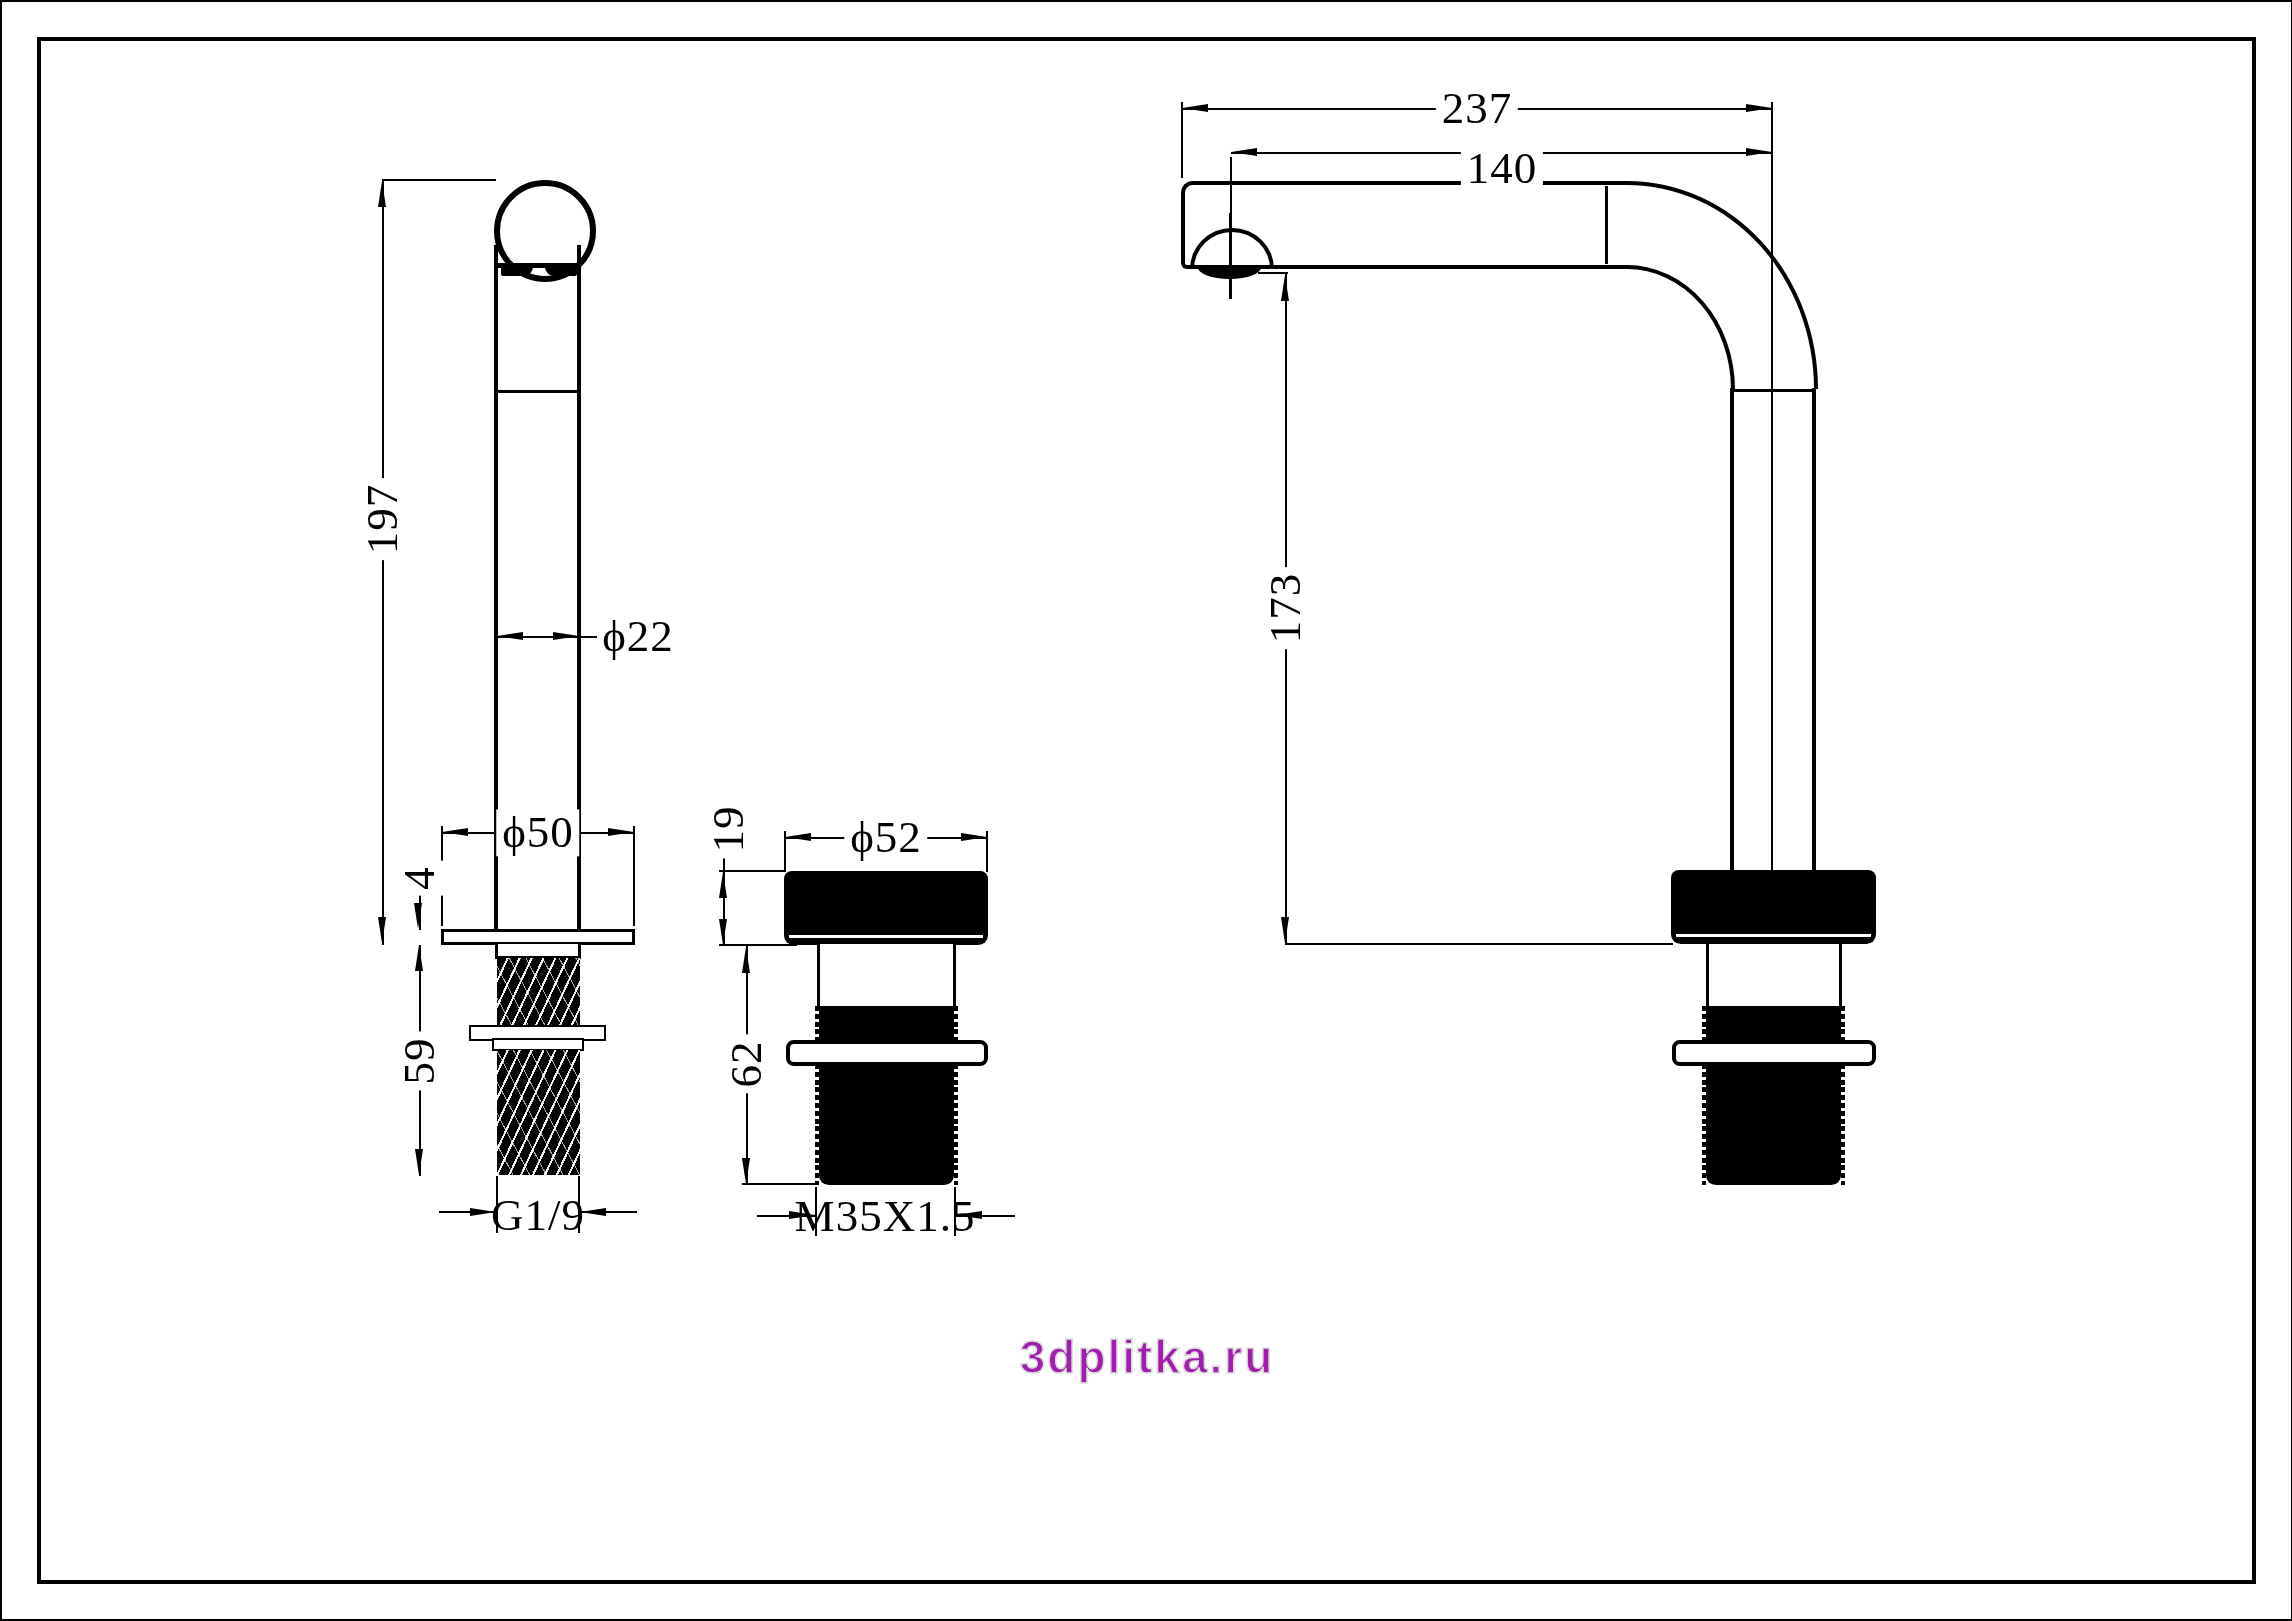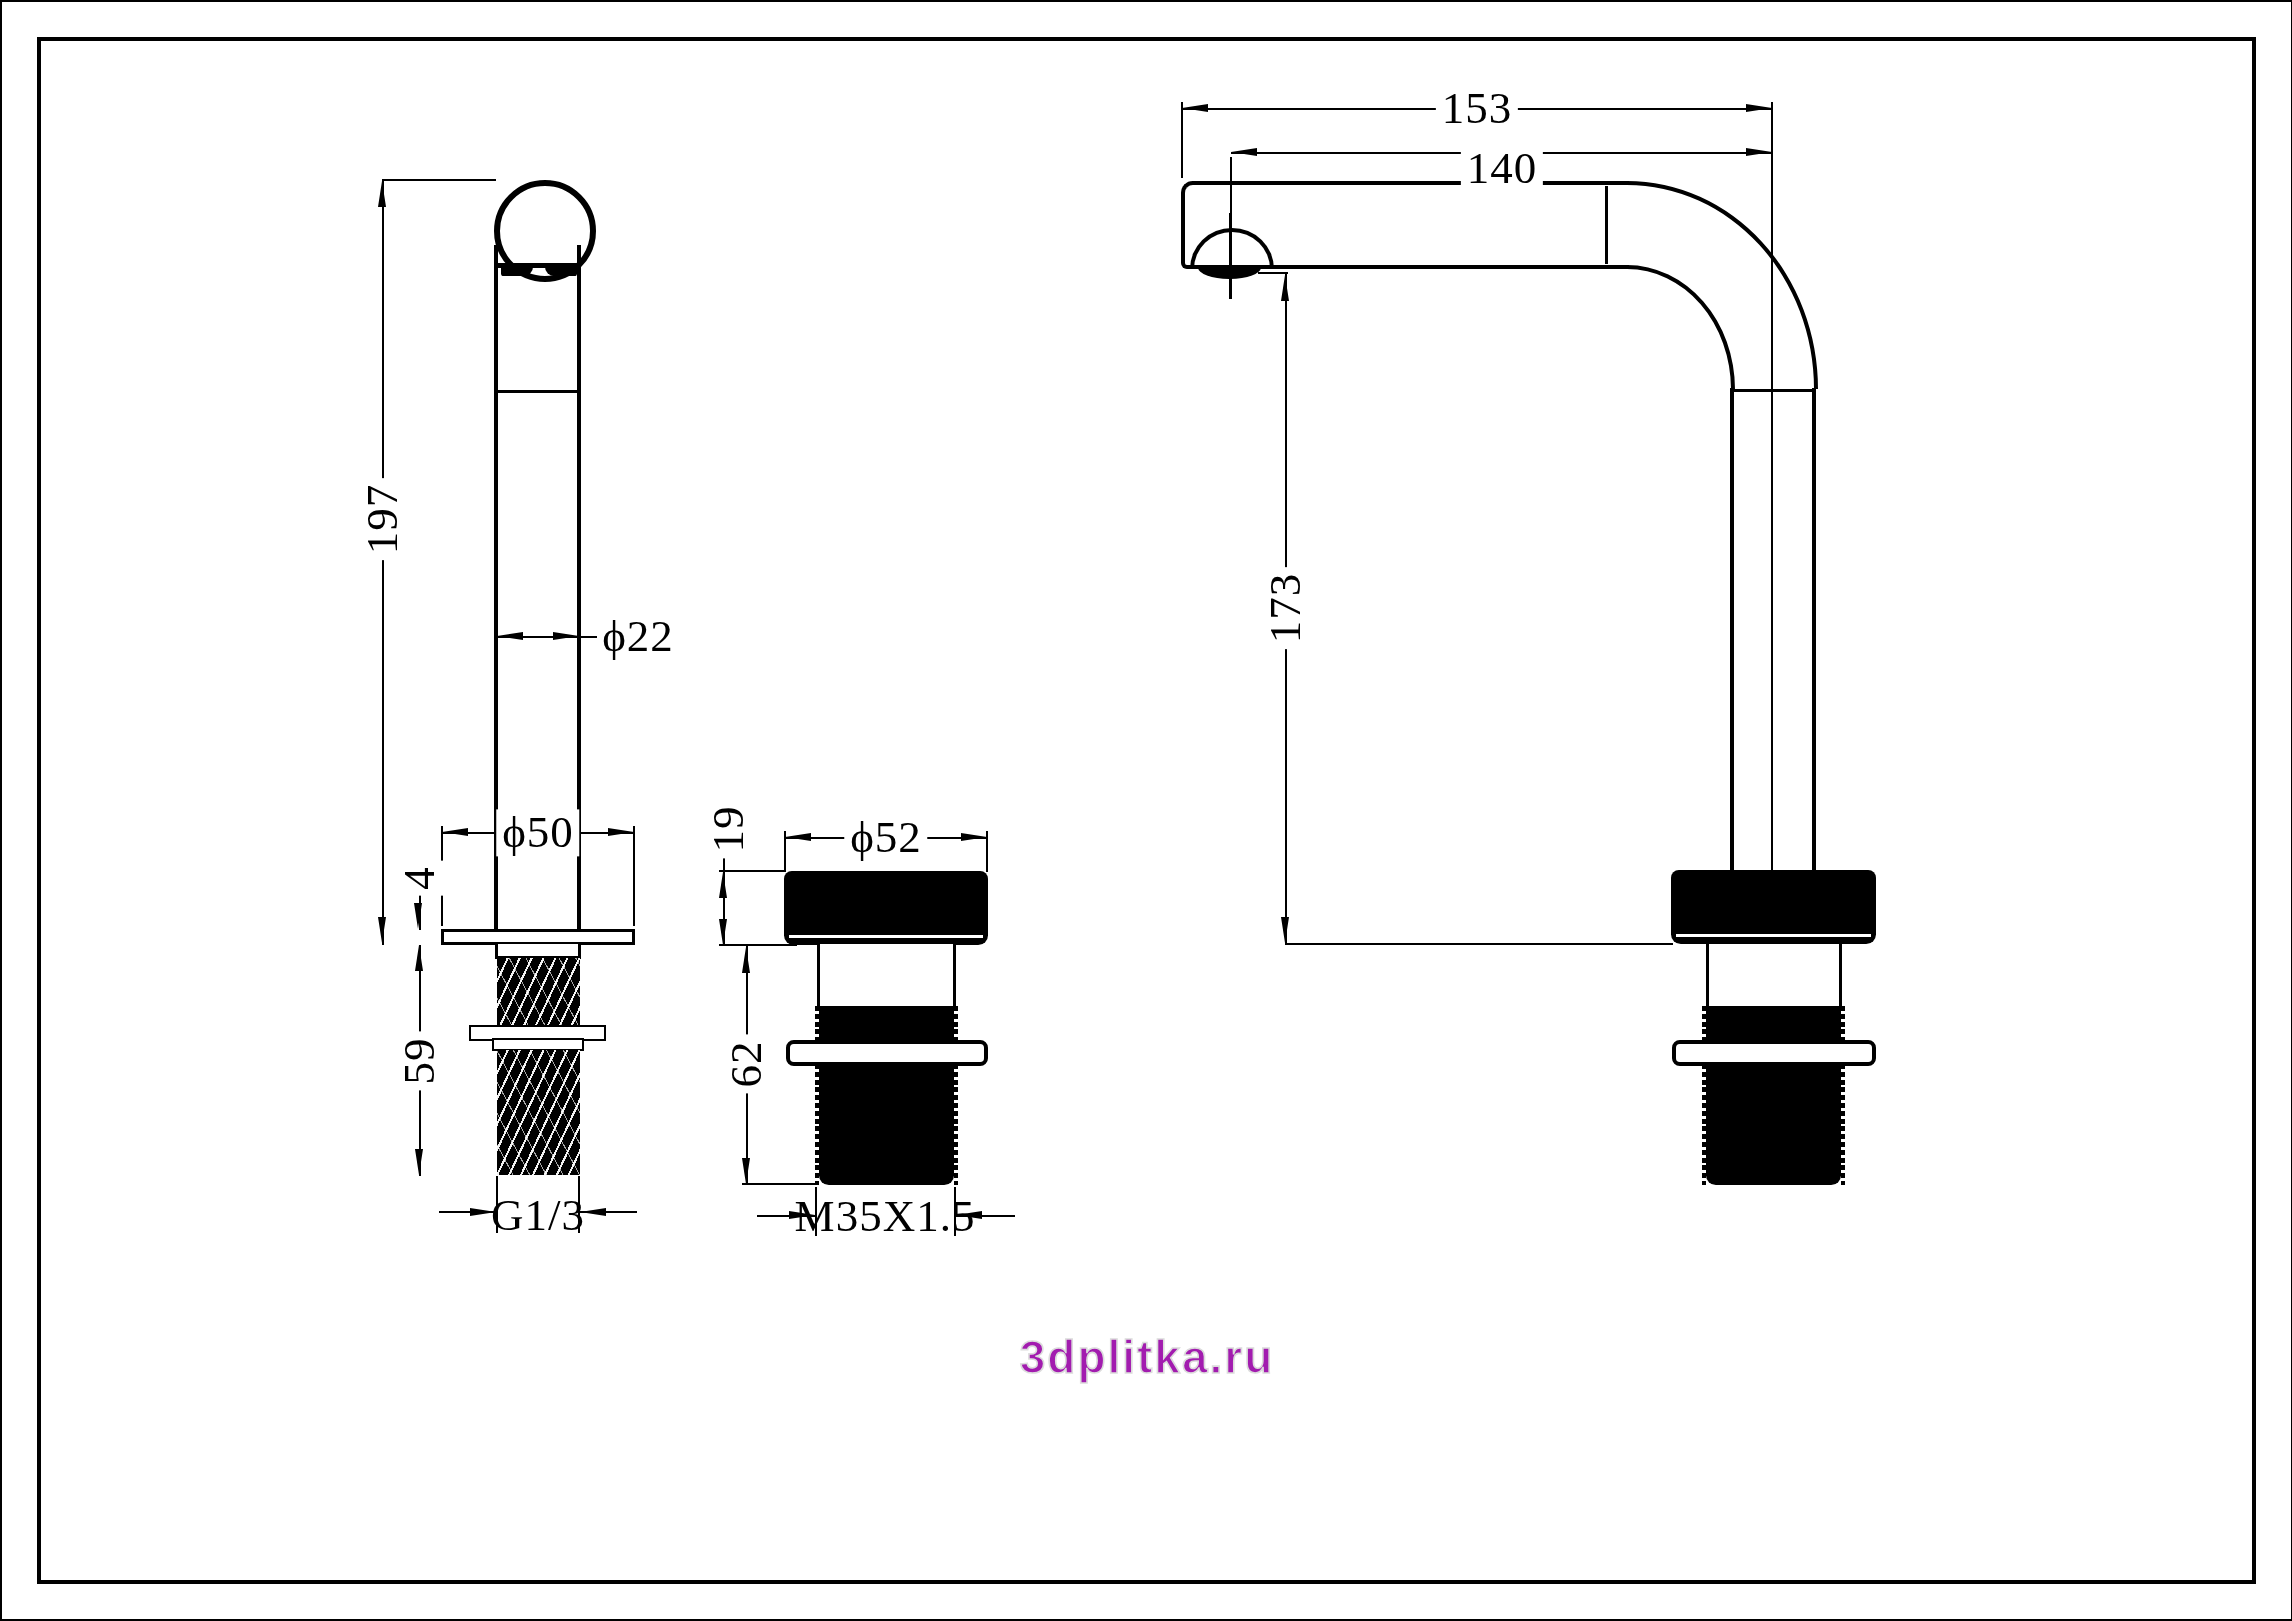--- a/index.html
+++ b/index.html
@@ -90,21 +90,21 @@
   <div class="ln" style="left:419px;top:945px;width:2px;height:231px;"></div>
   <div class="ar ar-dn" style="left:415px;top:1149px;"></div>
   <div class="dim rot" style="left:420px;top:1061px;">59</div>
 
   <div class="ln" style="left:496px;top:1176px;width:2px;height:57px;"></div>
   <div class="ln" style="left:578px;top:1176px;width:2px;height:57px;"></div>
   <div class="ln" style="left:439px;top:1211px;width:57px;height:2px;"></div>
   <div class="ln" style="left:580px;top:1211px;width:57px;height:2px;"></div>
   <div class="ar ar-rt" style="left:470px;top:1208px;"></div>
   <div class="ar ar-lt" style="left:580px;top:1208px;"></div>
-  <div class="dim" style="left:538px;top:1216px;background:transparent;">G1/3</div>
+  <div class="dim" style="left:538px;top:1216px;background:transparent;">G1/9</div>
 
   <div class="abs" style="left:784px;top:871px;width:204px;height:74px;background:#000;border-radius:7.8px 7.8px 9.8px 9.8px;"></div>
   <div class="ln" style="left:789px;top:935px;width:194px;height:2.9px;background:#fff;"></div>
   <div class="white-part" style="left:817px;top:944px;width:139px;height:64px;border-top:none;border-bottom:none;"></div>
   <div class="sthread" style="left:819px;top:1006px;width:135px;height:36px;"></div>
   <div class="white-part" style="left:786px;top:1040px;width:202px;height:25.5px;border-width:4.9px;border-radius:7.8px;"></div>
   <div class="sthread" style="left:819px;top:1064px;width:135px;height:121px;border-radius:0 0 9.8px 9.8px;"></div>
 
   <div class="ln" style="left:784px;top:831px;width:2px;height:41px;"></div>
   <div class="ln" style="left:986px;top:831px;width:2px;height:41px;"></div>
@@ -157,21 +157,21 @@
   <div class="white-part" style="left:1706px;top:944px;width:136px;height:64px;border-top:none;border-bottom:none;"></div>
   <div class="sthread" style="left:1706px;top:1006px;width:135px;height:36px;"></div>
   <div class="white-part" style="left:1672px;top:1040px;width:204px;height:25.5px;border-width:4.9px;border-radius:7.8px;"></div>
   <div class="sthread" style="left:1706px;top:1064px;width:135px;height:121px;border-radius:0 0 9.8px 9.8px;"></div>
 
   <div class="ln" style="left:1181px;top:102px;width:2px;height:76px;"></div>
   <div class="ln" style="left:1771px;top:102px;width:2px;height:768px;"></div>
   <div class="ln" style="left:1182px;top:108px;width:590px;height:2px;"></div>
   <div class="ar ar-lt" style="left:1182px;top:104px;"></div>
   <div class="ar ar-rt" style="left:1746px;top:104px;"></div>
-  <div class="dim" style="left:1477px;top:109px;">153</div>
+  <div class="dim" style="left:1477px;top:109px;">237</div>
 
   <div class="ln" style="left:1230px;top:157px;width:2px;height:59px;"></div>
   <div class="ln" style="left:1231px;top:152px;width:541px;height:2px;"></div>
   <div class="ar ar-lt" style="left:1231px;top:148px;"></div>
   <div class="ar ar-rt" style="left:1746px;top:148px;"></div>
   <div class="dim" style="left:1502px;top:169px;">140</div>
 
   <div class="ln" style="left:1258px;top:272px;width:30px;height:2px;"></div>
   <div class="ln" style="left:1285px;top:274px;width:2px;height:670px;"></div>
   <div class="ar ar-up" style="left:1281px;top:275px;"></div>

